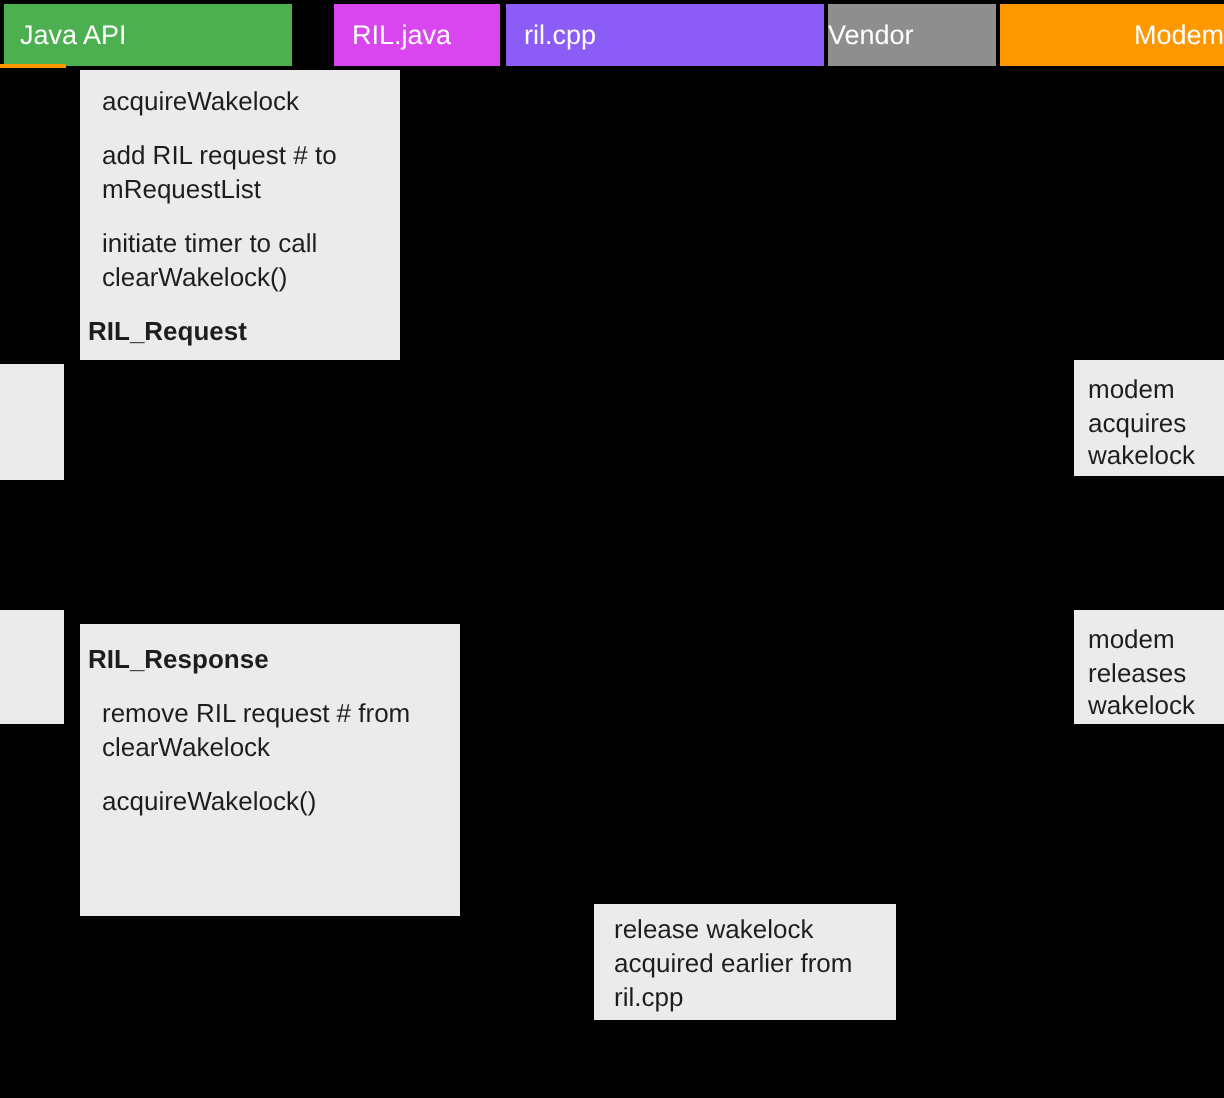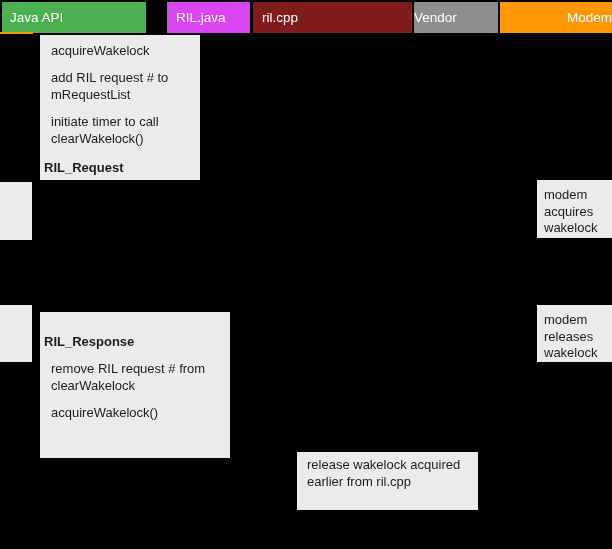--- a/index.html
+++ b/index.html
@@ -44,47 +44,47 @@
   
   .note {
     position: absolute;
     background: #EBEBEB;
     color: #1d1d1d;
     font-size: 13px;
     line-height: 17px;
     box-sizing: border-box;
   }
   .note .p   { margin: 0 0 10px 0; }
-  .note .lbl { margin: 12px 0 10px -7px; font-weight: bold; }
+  .note .lbl { margin: 0 0 10px -7px; font-weight: bold; }
 
   #note-request  { left: 40px;  top: 35px;  width: 160px; height: 145px; padding: 7px 6px 16px 11px; }
   #note-request .lbl { margin-bottom: 0; }
 
   #edge-box-a    { left: 0;     top: 182px; width: 32px;  height: 58px; }
   #edge-box-b    { left: 0;     top: 305px; width: 32px;  height: 57px; }
 
   #note-response { left: 40px;  top: 312px; width: 190px; height: 146px; padding: 9px 6px 0 11px; }
 
   #note-modem-acq { left: 537px; top: 180px; width: 80px; height: 58px; padding: 7px 4px 0 7px;  line-height: 16.5px; }
   #note-modem-rel { left: 537px; top: 305px; width: 80px; height: 57px; padding: 7px 4px 0 7px;  line-height: 16.5px; }
 
-  #note-release  { left: 297px; top: 452px; width: 181px; height: 58px; padding: 4px 4px 0 10px; }
+  #note-release  { left: 297px; top: 452px; width: 151px; height: 58px; padding: 4px 4px 0 10px; }
 </style>
 </head>
 <body>
 
 <div id="canvas">
 
   <div class="lane" id="lane-java" style="background: rgb(76, 175, 80);">
     <span>Java API</span>
   </div>
   <div class="lane" id="lane-riljava" style="background: #d946ef;">
     <span>RIL.java</span>
   </div>
-  <div class="lane" id="lane-rilcpp" style="background: #7f1d1d;">
+  <div class="lane" id="lane-rilcpp" style="background: #8b5cf6;">
     <span>ril.cpp</span>
   </div>
   <div class="lane" id="lane-vendor" style="background: rgb(142, 142, 142);">
     <span>Vendor</span>
   </div>
   <div class="lane" id="lane-modem" style="background: rgb(255, 152, 0);">
     <span>Modem</span>
   </div>
 
   <div id="orange-tick"></div>

